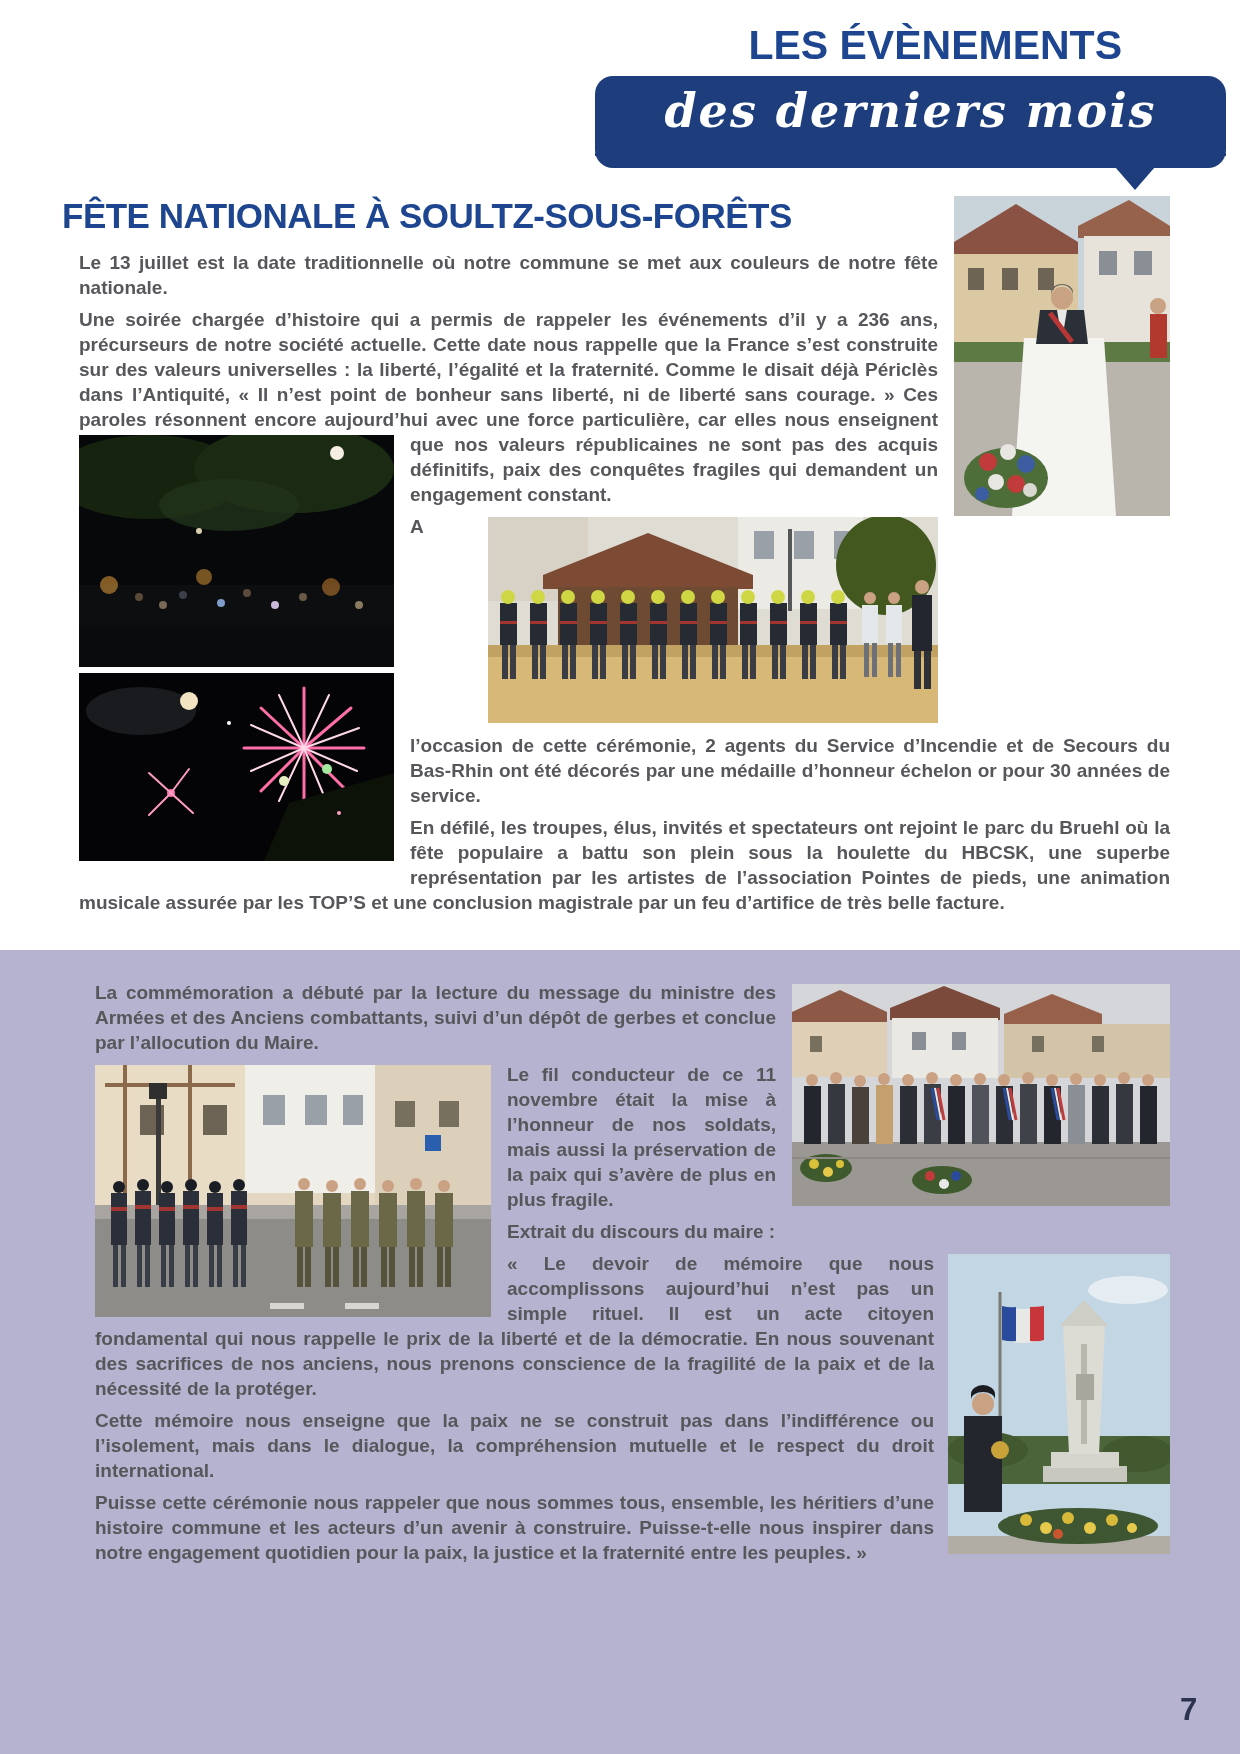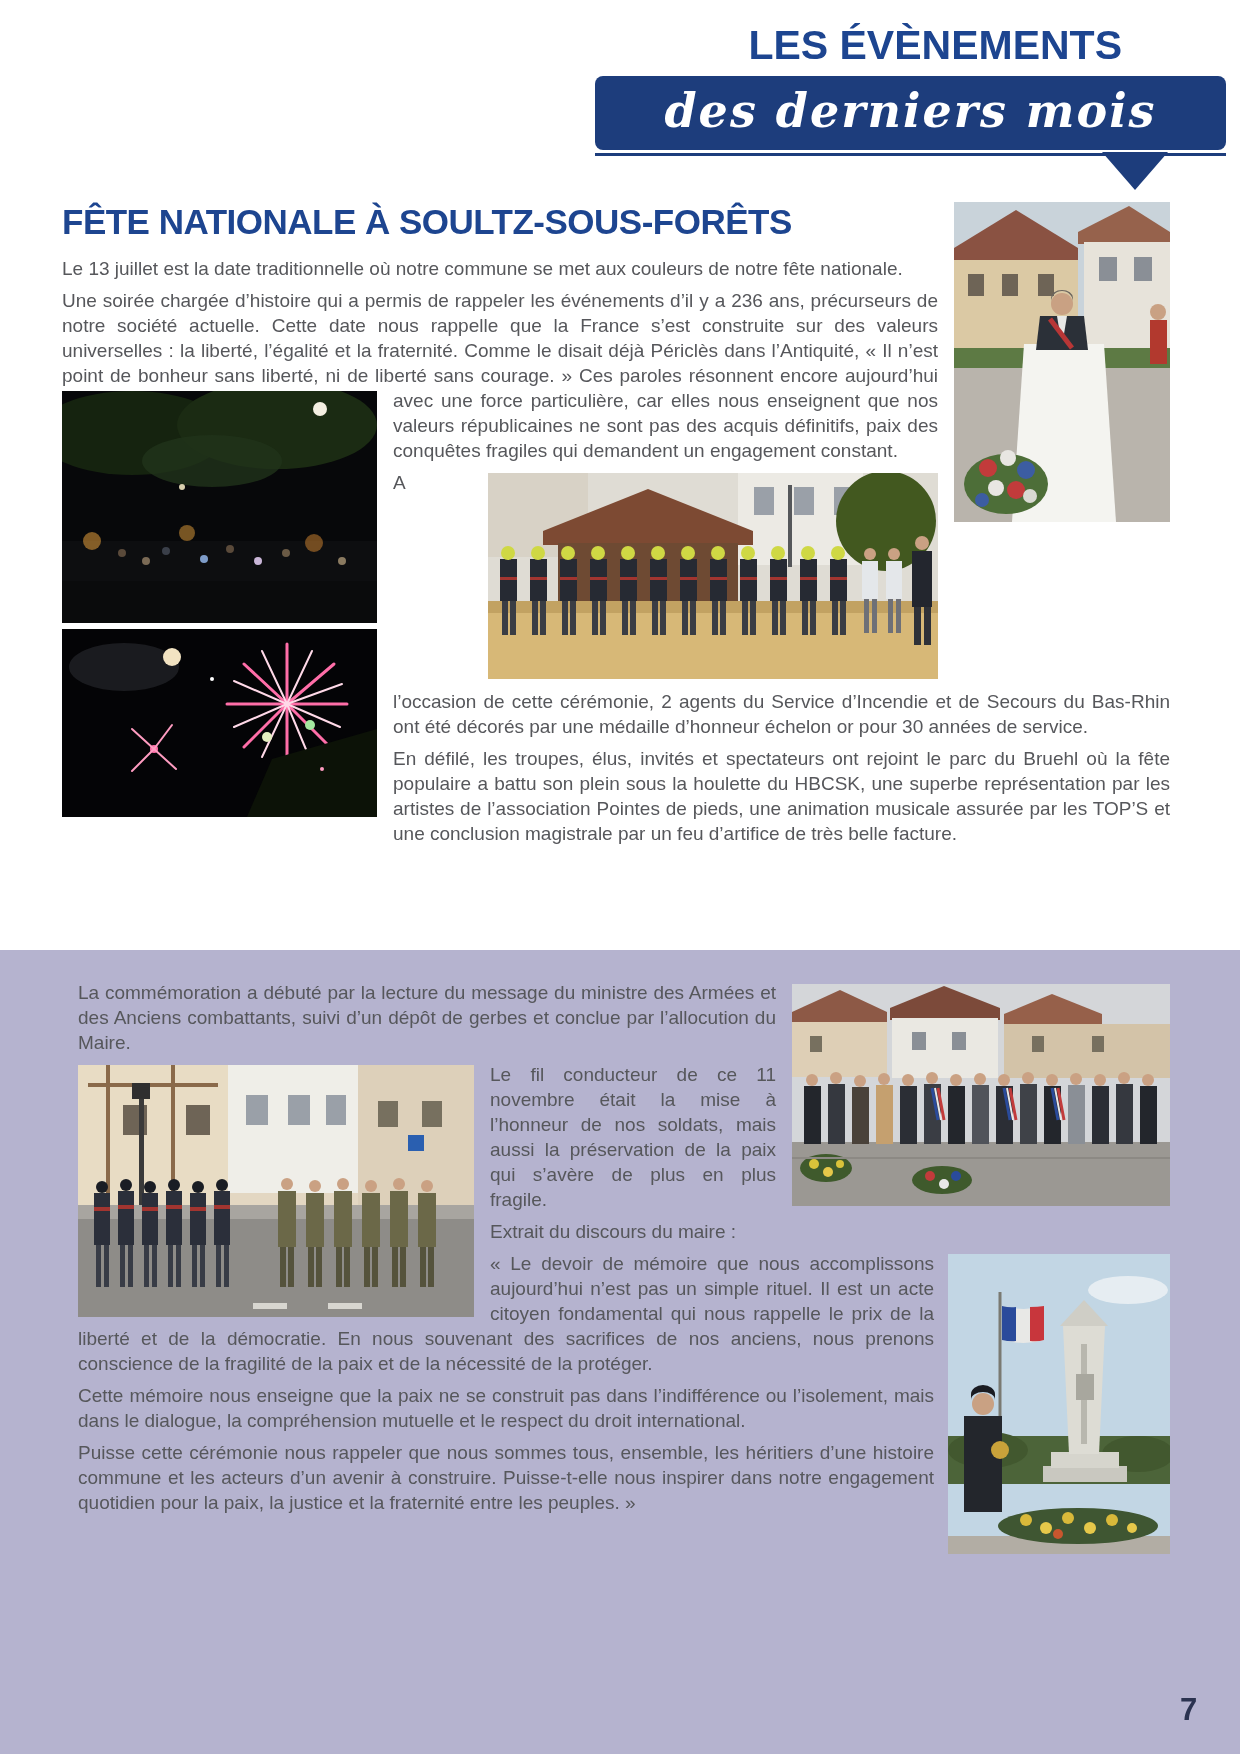--- a/index.html
+++ b/index.html
@@ -13,44 +13,44 @@
   .band{position:absolute;left:0;top:950px;width:1240px;height:804px;background:#b5b3cf;}
 
   
   .hdr-title{
     position:absolute;top:22px;right:118px;
     font-size:41px;font-weight:bold;color:#1d4590;letter-spacing:0;
     white-space:nowrap;
     margin-left:37px;
   }
   .ribbon{
-    position:absolute;left:595px;top:76px;width:631px;height:74px;
-    background:#1d3d7c;border-radius:8px;
+    position:absolute;left:595px;top:76px;width:631px;height:92px;
+    background:#1d3d7c;border-radius:18px;
   }
   .ribbon-text{
     display:block;width:100%;height:74px;line-height:70px;text-align:center;
     font-family:"DejaVu Serif",serif;font-style:italic;font-weight:bold;
     font-size:46px;color:#ffffff;letter-spacing:2px;
   }
   .ribbon-rule{position:absolute;left:595px;top:153px;width:631px;height:3px;background:#1d3d7c;}
   .ribbon-tail{
     position:absolute;left:1102px;top:152px;width:0;height:0;
     border-left:33px solid transparent;border-right:33px solid transparent;
     border-top:38px solid #1d3d7c;
   }
 
   
   .article{position:absolute;z-index:2;font-size:19px;line-height:25px;text-align:justify;}
-  .a1{left:62px;top:202px;width:1108px;}
+  .a1{left:62px;top:196px;width:1108px;}
   .a2{left:78px;top:980px;width:1092px;}
   .article h2{
     margin:0 0 14px 0;font-size:35px;line-height:40px;font-weight:bold;
     color:#1d4590;letter-spacing:-0.5px;text-align:left;white-space:nowrap;
   }
-  .article p{margin:0 0 7px 0;}
+  .article p{margin:0 0 7px 17px;font-weight:bold;}
 
   
   .ph{display:block;overflow:hidden;}
   .ph svg{display:block;width:100%;height:100%;}
   .f-mayor   {float:right;width:216px;height:320px;margin:0 0 12px 16px;}
   .f-stack   {float:left;width:315px;margin:3px 16px 8px 0;}
   .f-stack .ph{width:315px;margin:0 0 6px 0;}
   .ph-night  {height:232px;}
   .ph-fire   {height:188px;}
   .f-pompiers{float:right;width:450px;height:206px;margin:3px 0 10px 14px;}

